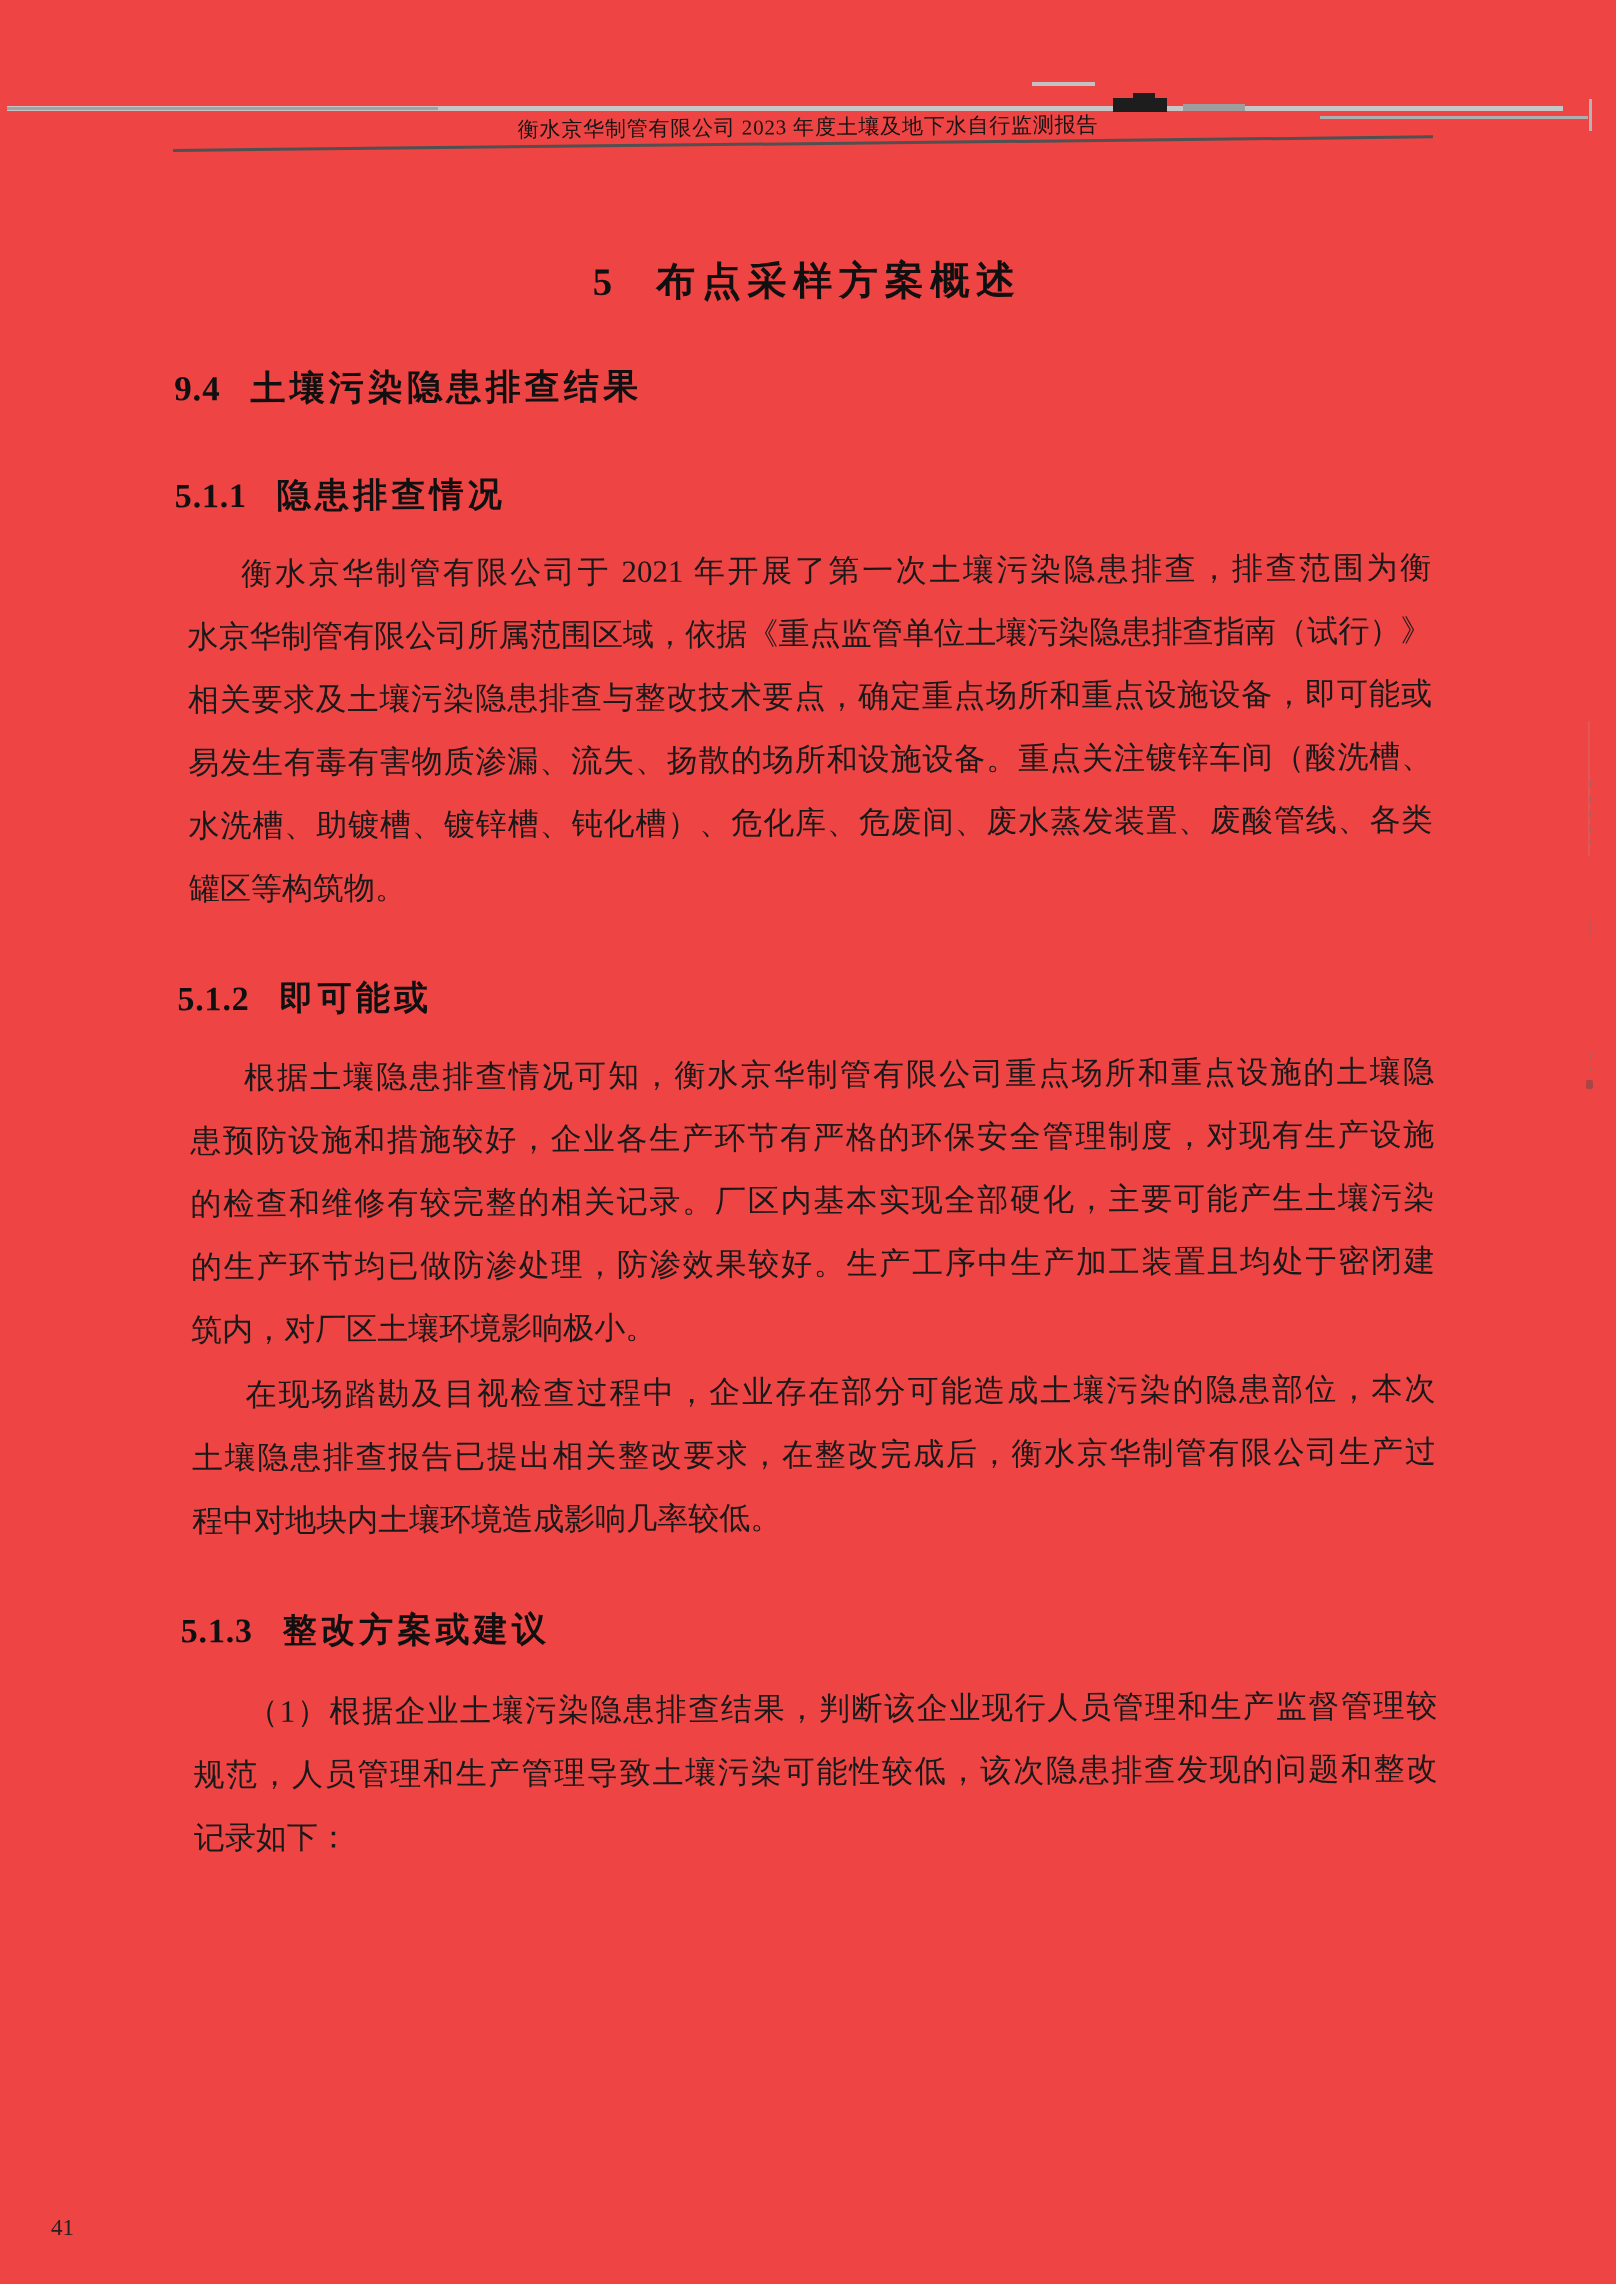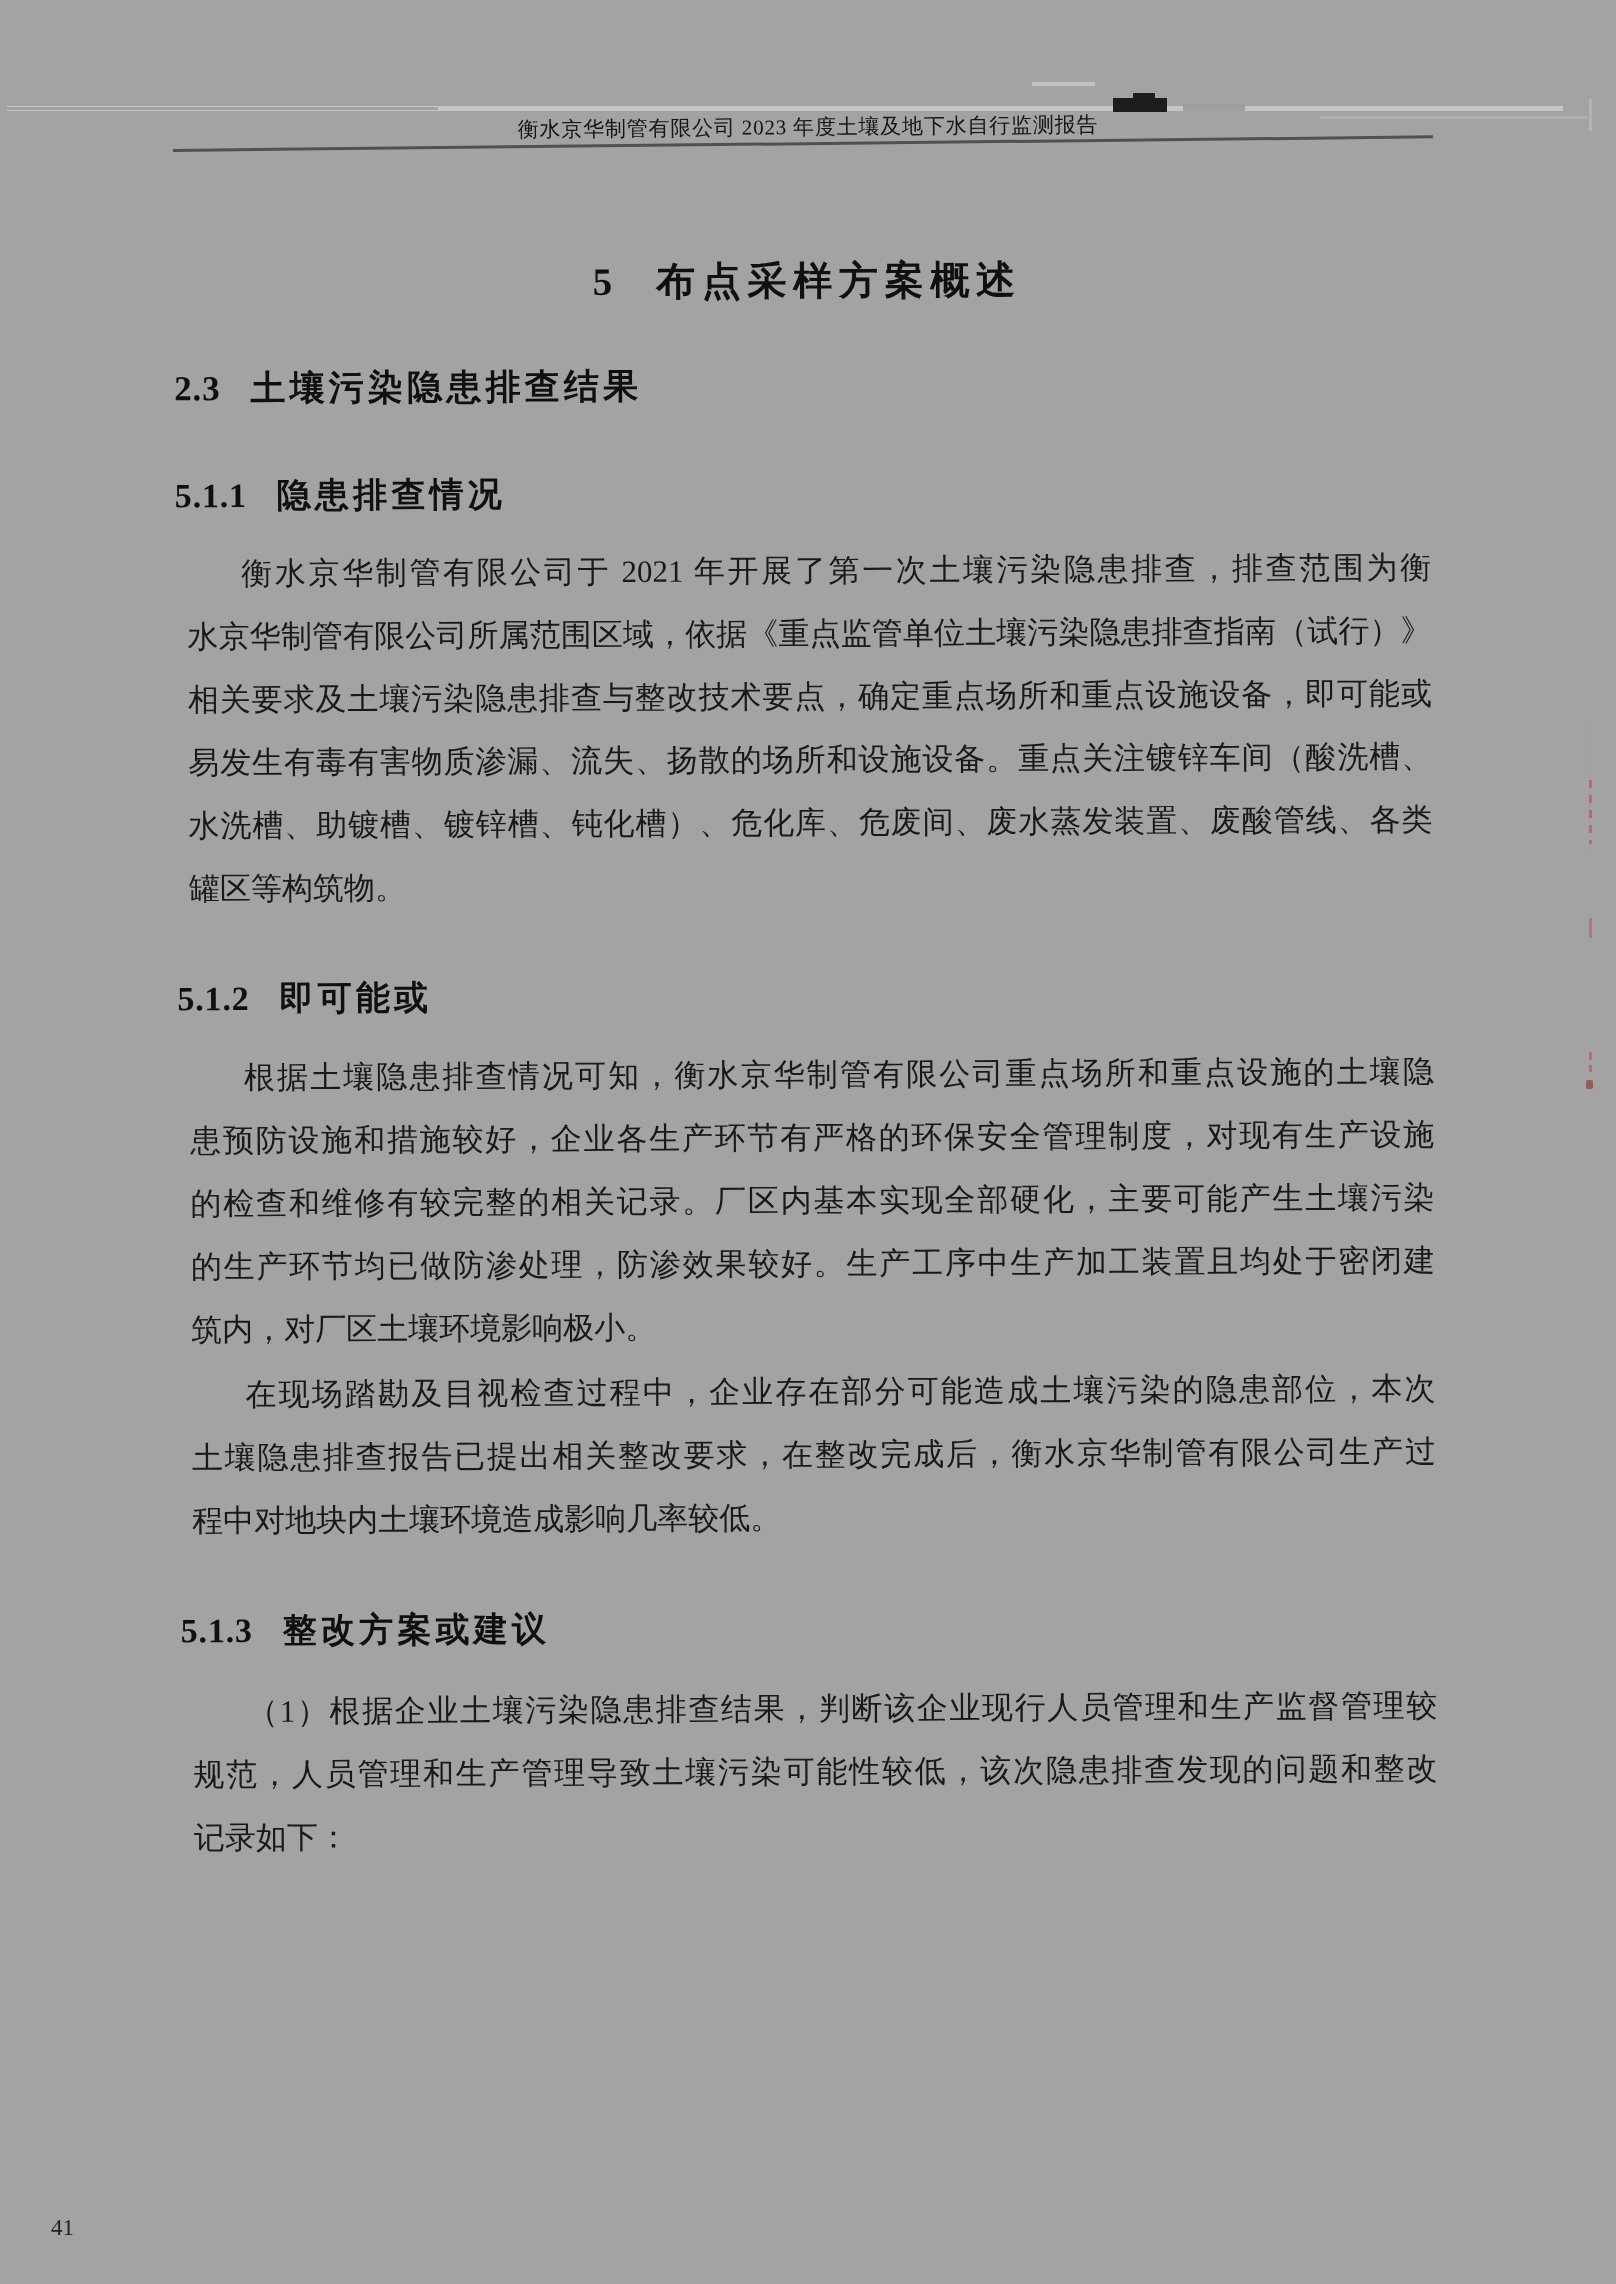--- a/index.html
+++ b/index.html
@@ -1,17 +1,17 @@
 <!DOCTYPE html>
 <html style="font-size:13.5px"><head>
 <meta charset="utf-8">
 <style>
   html,body{margin:0;padding:0;background:#888;}
   #page{
-    position:relative;width:1616px;height:2284px;background:#a3a3a3;
+    position:relative;width:1616px;height:2284px;background:#ef4444;
     overflow:hidden;font-family:"Liberation Serif","DejaVu Serif",serif;color:#161616;
   }
   
   .rule-main{position:absolute;left:6.7px;top:106px;width:1556px;height:5px;background:#c6c6c6;}
   .rule-dark-left{position:absolute;left:6.7px;top:107px;width:431px;height:3.4px;background:#a2a2a2;}
   .rule-mid{position:absolute;left:1183px;top:104px;width:62px;height:6.7px;background:#9e9e9e;}
   .dash-above{position:absolute;left:1032px;top:82px;width:63px;height:4.2px;background:#c2c2c2;}
   .ink-blob{position:absolute;left:1113px;top:98px;width:54px;height:13.5px;background:#1d1d1d;}
   .ink-blob-notch{position:absolute;left:1133px;top:93px;width:22px;height:7.6px;background:#1d1d1d;}
   .rule-right-low{position:absolute;left:1320px;top:116px;width:268px;height:3.4px;background:#aeaeae;}
@@ -72,21 +72,21 @@
   <div class="rm3"></div>
   <div class="rm3-dot"></div>
 
   <div id="content">
 
     <div class="chapter-title">
       <span class="num">5</span><span>布点采样方案概述</span>
     </div>
 
     <div class="h2" style="top:362px">
-      <span class="num">2.3</span><span>土壤污染隐患排查结果</span>
+      <span class="num">9.4</span><span>土壤污染隐患排查结果</span>
     </div>
 
     <div class="h3" style="top:470px">
       <span class="num">5.1.1</span><span>隐患排查情况</span>
     </div>
 
     <div class="para" style="top:539px">
       <div class="line indent">衡水京华制管有限公司于 2021 年开展了第一次土壤污染隐患排查，排查范围为衡</div>
       <div class="line">水京华制管有限公司所属范围区域，依据《重点监管单位土壤污染隐患排查指南（试行）》</div>
       <div class="line">相关要求及土壤污染隐患排查与整改技术要点，确定重点场所和重点设施设备，即可能或</div>

